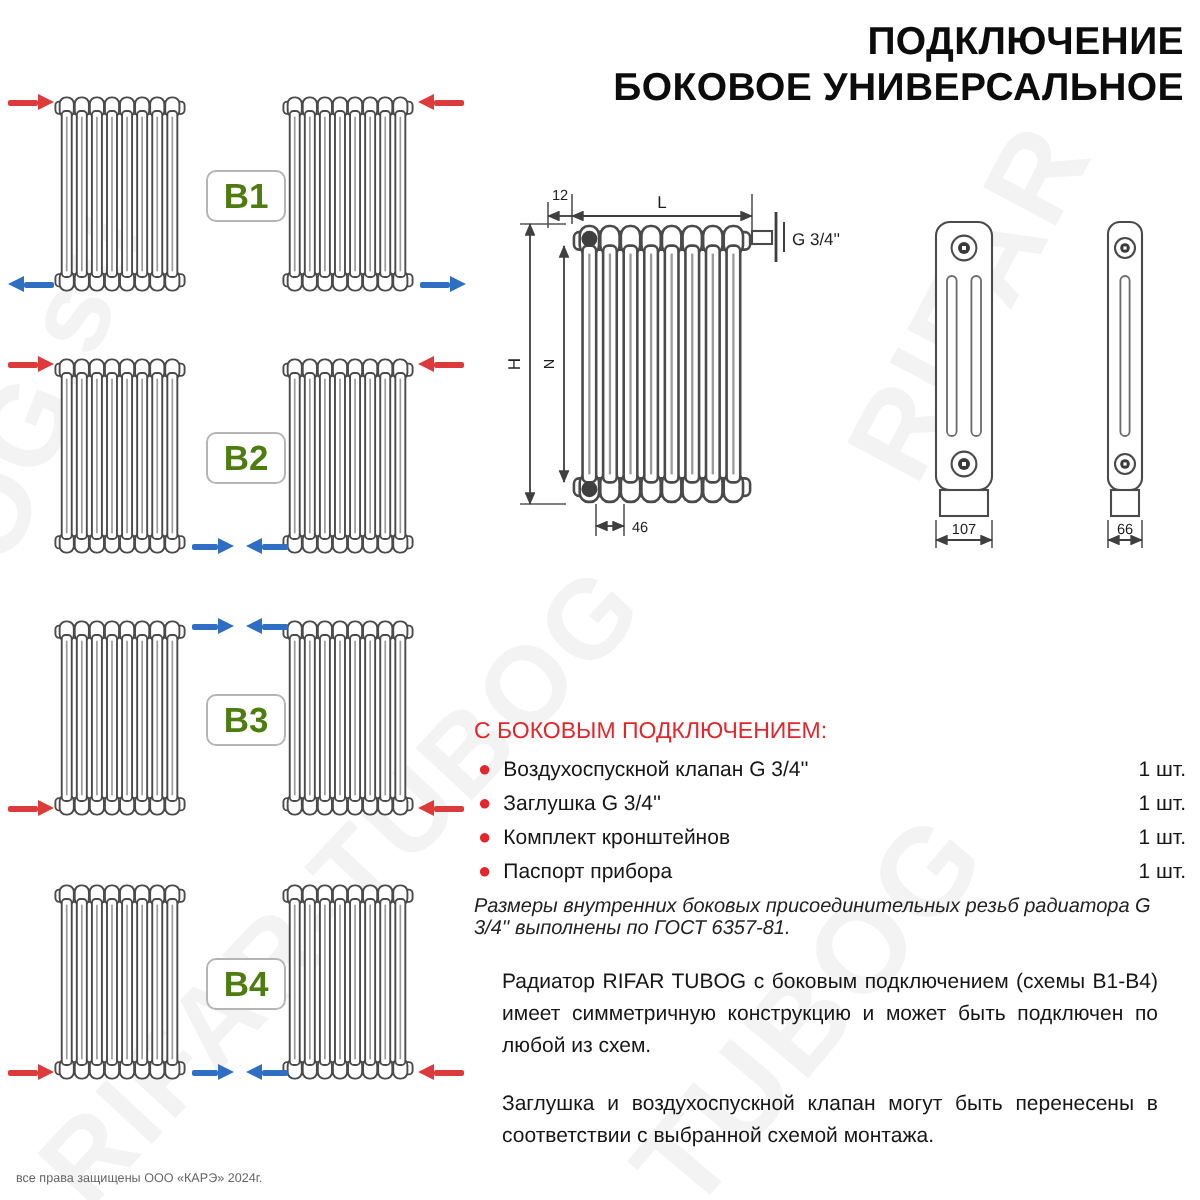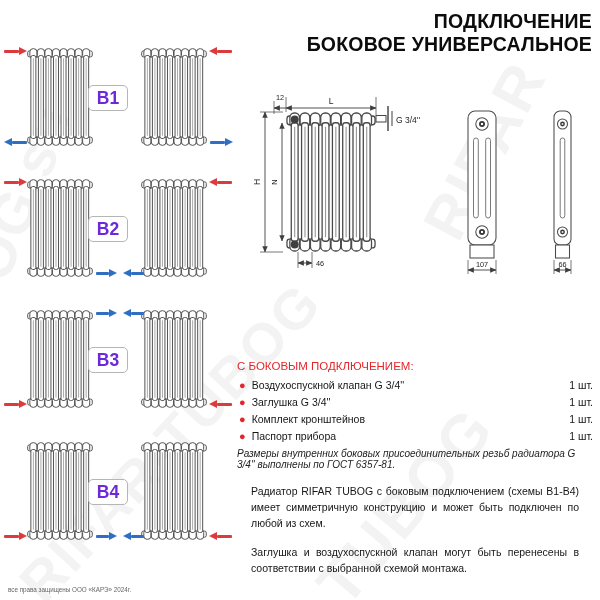--- a/index.html
+++ b/index.html
@@ -6,23 +6,23 @@
   .page{position:relative;width:600px;height:600px;background:#ffffff;overflow:hidden;
         font-family:"Liberation Sans",sans-serif;color:#111;}
   
   .wm{position:absolute;font-weight:bold;color:rgba(10,10,10,0.05);white-space:nowrap;
       transform-origin:0 50%;letter-spacing:2px;pointer-events:none;}
   
   .title{position:absolute;top:10px;right:8px;text-align:right;font-size:19.5px;
          font-weight:bold;line-height:1.18;color:#0c0c0c;letter-spacing:0.2px;}
   
   .rad{position:absolute;width:66px;height:102px;}
-  .schemelabel{position:absolute;left:88px;width:38px;height:24px;border:1.2px solid #b5b5b5;
+  .schemelabel{position:absolute;left:103px;width:38px;height:24px;border:1.2px solid #b5b5b5;
          border-radius:5px;background:#fff;display:flex;align-items:center;justify-content:center;
-         font-weight:bold;font-size:17.5px;color:#6d28d9;}
+         font-weight:bold;font-size:17.5px;color:#4d7c0f;}
   .arrow{position:absolute;height:2.6px;background:var(--ac);border-radius:1px;}
   .arrow.w15{width:15px}.arrow.w13{width:13px}
   .arrow.red{--ac:var(--arrow-red);}.arrow.blue{--ac:var(--arrow-blue);}
   .arrow.right::after{content:"";position:absolute;left:100%;top:50%;transform:translateY(-50%);
          border-top:4.5px solid transparent;border-bottom:4.5px solid transparent;
          border-left:8.5px solid var(--ac);}
   .arrow.left::after{content:"";position:absolute;right:100%;top:50%;transform:translateY(-50%);
          border-top:4.5px solid transparent;border-bottom:4.5px solid transparent;
          border-right:8.5px solid var(--ac);}
   

